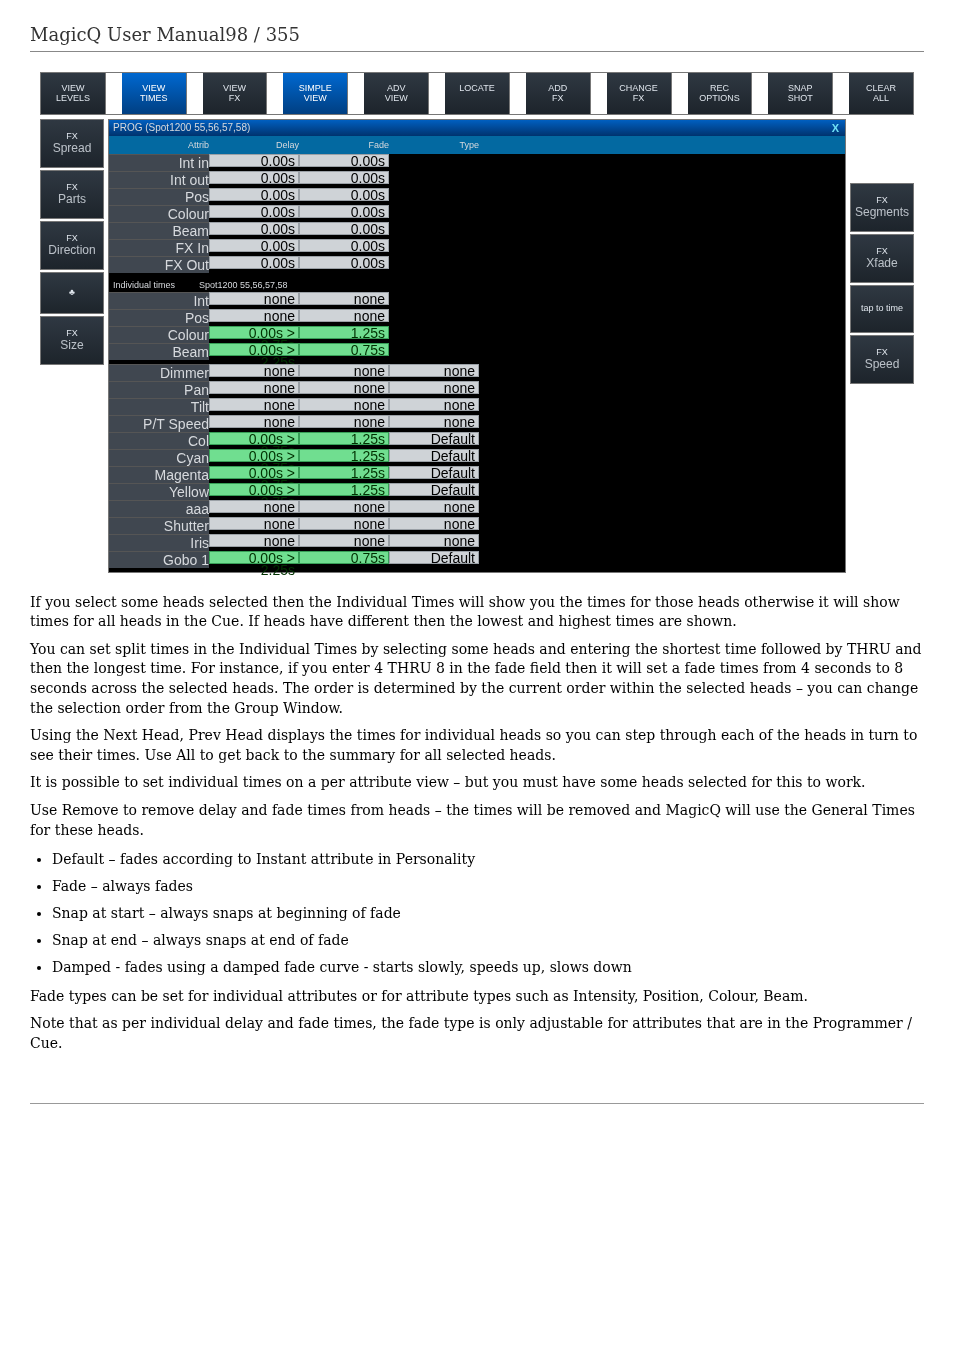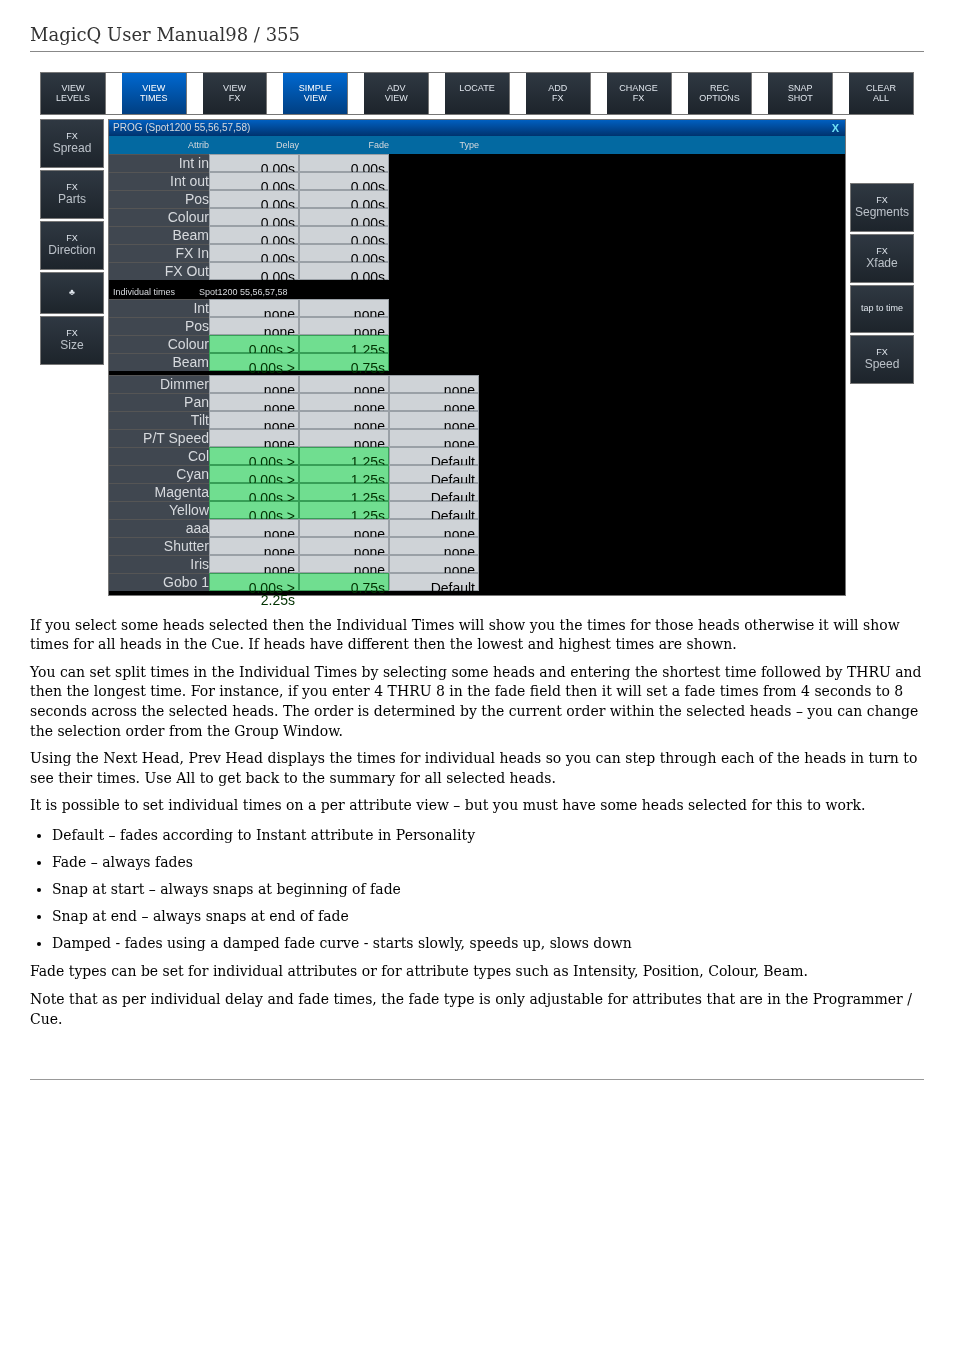--- a/index.html
+++ b/index.html
@@ -126,21 +126,21 @@
     font-size: 14px;
   }
   .mq .row .c1 {
     background: #404750;
     border-top: 1px solid #555;
   }
   .mq .row .cell {
     background: #cfd3d7;
     color: #000;
     border: 1px solid #9aa0a6;
-    padding: 8px 3px;
+    padding: 0 3px;
     height: 13px;
     line-height: 12px;
   }
   .mq .row .cell.green {
     background: #70de90;
     color: #003100;
     border: 1px solid #379f57;
   }
   .mq .indivhdr {
     background: #000;
@@ -381,20 +381,21 @@
         </div>
       </div>
   </div>
 </div>
 
 <div class="body">
   <p>If you select some heads selected then the Individual Times will show you the times for those heads otherwise it will show times for all heads in the Cue. If heads have different then the lowest and highest times are shown.</p>
   <p>You can set split times in the Individual Times by selecting some heads and entering the shortest time followed by THRU and then the longest time. For instance, if you enter 4 THRU 8 in the fade field then it will set a fade times from 4 seconds to 8 seconds across the selected heads. The order is determined by the current order within the selected heads – you can change the selection order from the Group Window.</p>
   <p>Using the Next Head, Prev Head displays the times for individual heads so you can step through each of the heads in turn to see their times. Use All to get back to the summary for all selected heads.</p>
   <p>It is possible to set individual times on a per attribute view – but you must have some heads selected for this to work.</p>
+  <p>Use Remove to remove delay and fade times from heads – the times will be removed and MagicQ will use the General Times for these heads.</p>
 
 
 
   <ul id="bullets">
       <li>Default – fades according to Instant attribute in Personality</li>
       <li>Fade – always fades</li>
       <li>Snap at start – always snaps at beginning of fade</li>
       <li>Snap at end – always snaps at end of fade</li>
       <li>Damped - fades using a damped fade curve - starts slowly, speeds up, slows down</li>
     </ul>

